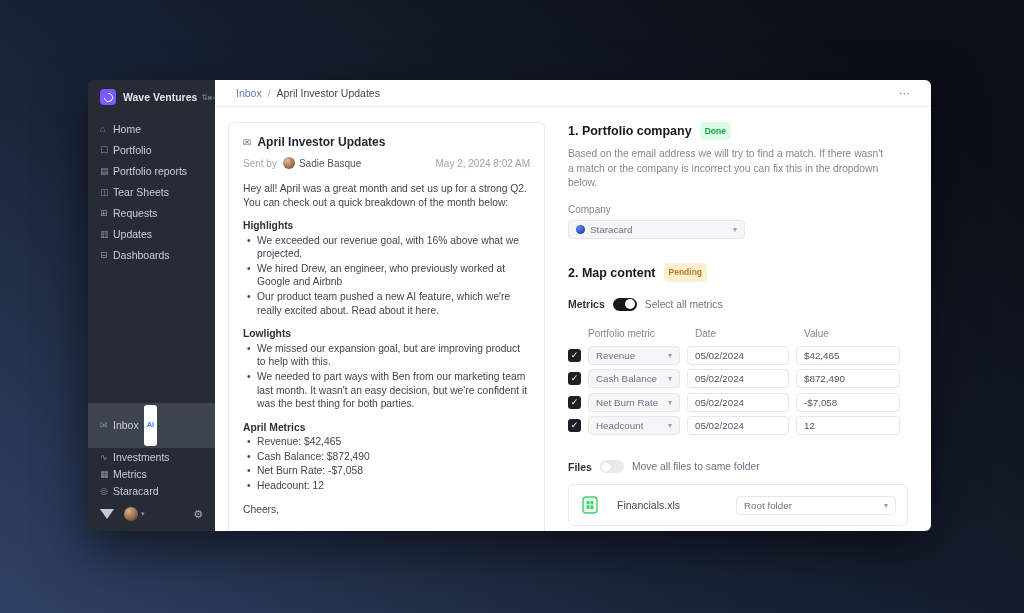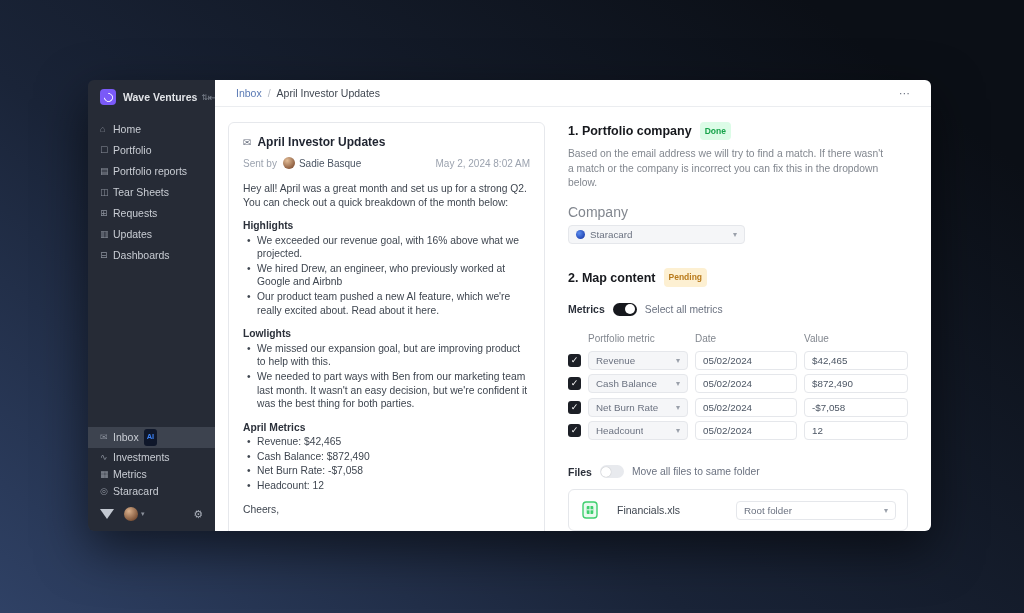--- a/index.html
+++ b/index.html
@@ -22,22 +22,22 @@
     border:1.6px solid #fff; border-radius:50%; border-left-color:transparent; transform:rotate(40deg); }
   .ws-name { font-size:10.5px; font-weight:700; color:#e2e4e8; margin-left:7px; white-space:nowrap; }
   .ws-switch { font-size:8px; color:#7d8490; margin-left:4px; }
   .ws-collapse { margin-left:auto; font-size:10px; color:#7d8490; }
   .nav { display:flex; flex-direction:column; padding-top:6px; }
   .nav-item { display:flex; align-items:center; padding:4.5px 12px; cursor:pointer; }
   .nav-item.compact { padding:2.5px 12px; }
   .nav-item.selected { background:#3d434f; }
   .nav-icon { width:13px; font-size:9px; color:#8b919c; flex-shrink:0; }
   .nav-label { font-size:10.5px; color:#c9cdd4; white-space:nowrap; }
-  .ai-badge { margin-left:5px; background:#0f172a; color:#3b82f6; font-size:7.5px; font-weight:700;
-    border-radius:3px; padding:3px 3px; line-height:1.4; }
+  .ai-badge { margin-left:5px; background:#ffffff; color:#3b82f6; font-size:7.5px; font-weight:700;
+    border-radius:3px; padding:15px 3px; line-height:1.4; }
   .spacer { flex:1; }
   .sidebar-footer { display:flex; align-items:center; padding:8px 12px 10px 12px; }
   .tri { width:0; height:0; border-left:7px solid transparent; border-right:7px solid transparent;
     border-top:10px solid #c3c9d2; }
   .avatar-sm { width:14px; height:14px; border-radius:50%; margin-left:10px;
     background:radial-gradient(circle at 35% 30%,#d9b08c,#7b5136 75%); }
   .foot-chev { font-size:7px; color:#8b919c; margin-left:3px; }
   .gear { margin-left:auto; font-size:11px; color:#aab0ba; }
   
   .main { flex:1; background:#ffffff; display:flex; flex-direction:column; min-width:0; }
@@ -68,21 +68,21 @@
   .email-body li::before { content:"•"; position:absolute; left:0; top:0; color:#3f4650; }
   .sig { margin-top:14px; }
   
   .map-panel { margin-left:23px; width:340px; flex-shrink:0; }
   .step-head { display:flex; align-items:center; }
   .step-title { font-size:12.5px; font-weight:700; color:#16181d; }
   .badge { margin-left:8px; font-size:8.5px; font-weight:600; border-radius:4px; padding:4px 5px; line-height:1.2; }
   .badge.done { background:#dcfce7; color:#16a34a; }
   .badge.pending { background:#fdf0d2; color:#b97a1b; }
   .step-desc { margin-top:7px; font-size:10.3px; line-height:1.4; color:#82878f; width:318px; }
-  .field-label { margin-top:14px; font-size:14px; color:#82878f; }
+  .field-label { margin-top:14px; font-size:10px; color:#82878f; }
   .select { display:flex; align-items:center; background:#f5f6f8; border:1px solid #e5e7eb;
     border-radius:4px; height:19px; padding:0 7px; cursor:pointer; }
   .select.company { width:177px; margin-top:5px; }
   .select-text { font-size:9.8px; color:#6b7280; white-space:nowrap; overflow:hidden; }
   .select-chev { margin-left:auto; font-size:8px; color:#9aa0aa; padding-left:4px; }
   .company-dot { width:9px; height:9px; border-radius:50%; flex-shrink:0; margin-right:5px;
     background:radial-gradient(circle at 35% 35%,#5b8def,#1e3fae 80%); }
   .step2 { margin-top:24px; }
   .metrics-row { display:flex; align-items:center; margin-top:16px; }
   .inline-label { font-size:10.5px; font-weight:700; color:#2b303a; }
@@ -95,21 +95,21 @@
     border-radius:50%; background:#fff; box-shadow:0 0 1px rgba(0,0,0,.3); }
   .toggle-label { font-size:10.3px; color:#6b7280; }
   .tbl-head { display:flex; margin-top:17px; padding-left:20px; }
   .th { font-size:10px; color:#82878f; }
   .th.metric { width:107px; }
   .th.date { width:109px; }
   .map-rows { margin-top:7px; display:flex; flex-direction:column; gap:4.5px; }
   .map-row { display:flex; align-items:center; gap:7px; }
   .checkbox { width:13px; height:13px; border-radius:3px; background:#1c1f26; color:#fff; font-size:9px;
     display:flex; align-items:center; justify-content:center; cursor:pointer; flex-shrink:0; line-height:1; }
-  .select.metric { width:100px; }
+  .select.metric { width:92px; }
   .cell-input { width:102px; height:19px; border:1px solid #e5e7eb; border-radius:4px; background:#fff;
     font-size:9.8px; color:#4b5563; padding:8px 7px; font-family:inherit; outline:none; }
   .cell-input.value { width:104px; }
   .files-row { display:flex; align-items:center; margin-top:25px; }
   .file-card { margin-top:11px; border:1px solid #e5e7eb; border-radius:6px; height:42px;
     display:flex; align-items:center; padding:0 11px; }
   .file-name { font-size:10.5px; color:#3f4650; margin-left:17px; }
   .select.folder { width:160px; margin-left:auto; background:#fff;gap:11px; }
 </style>
 </head>

